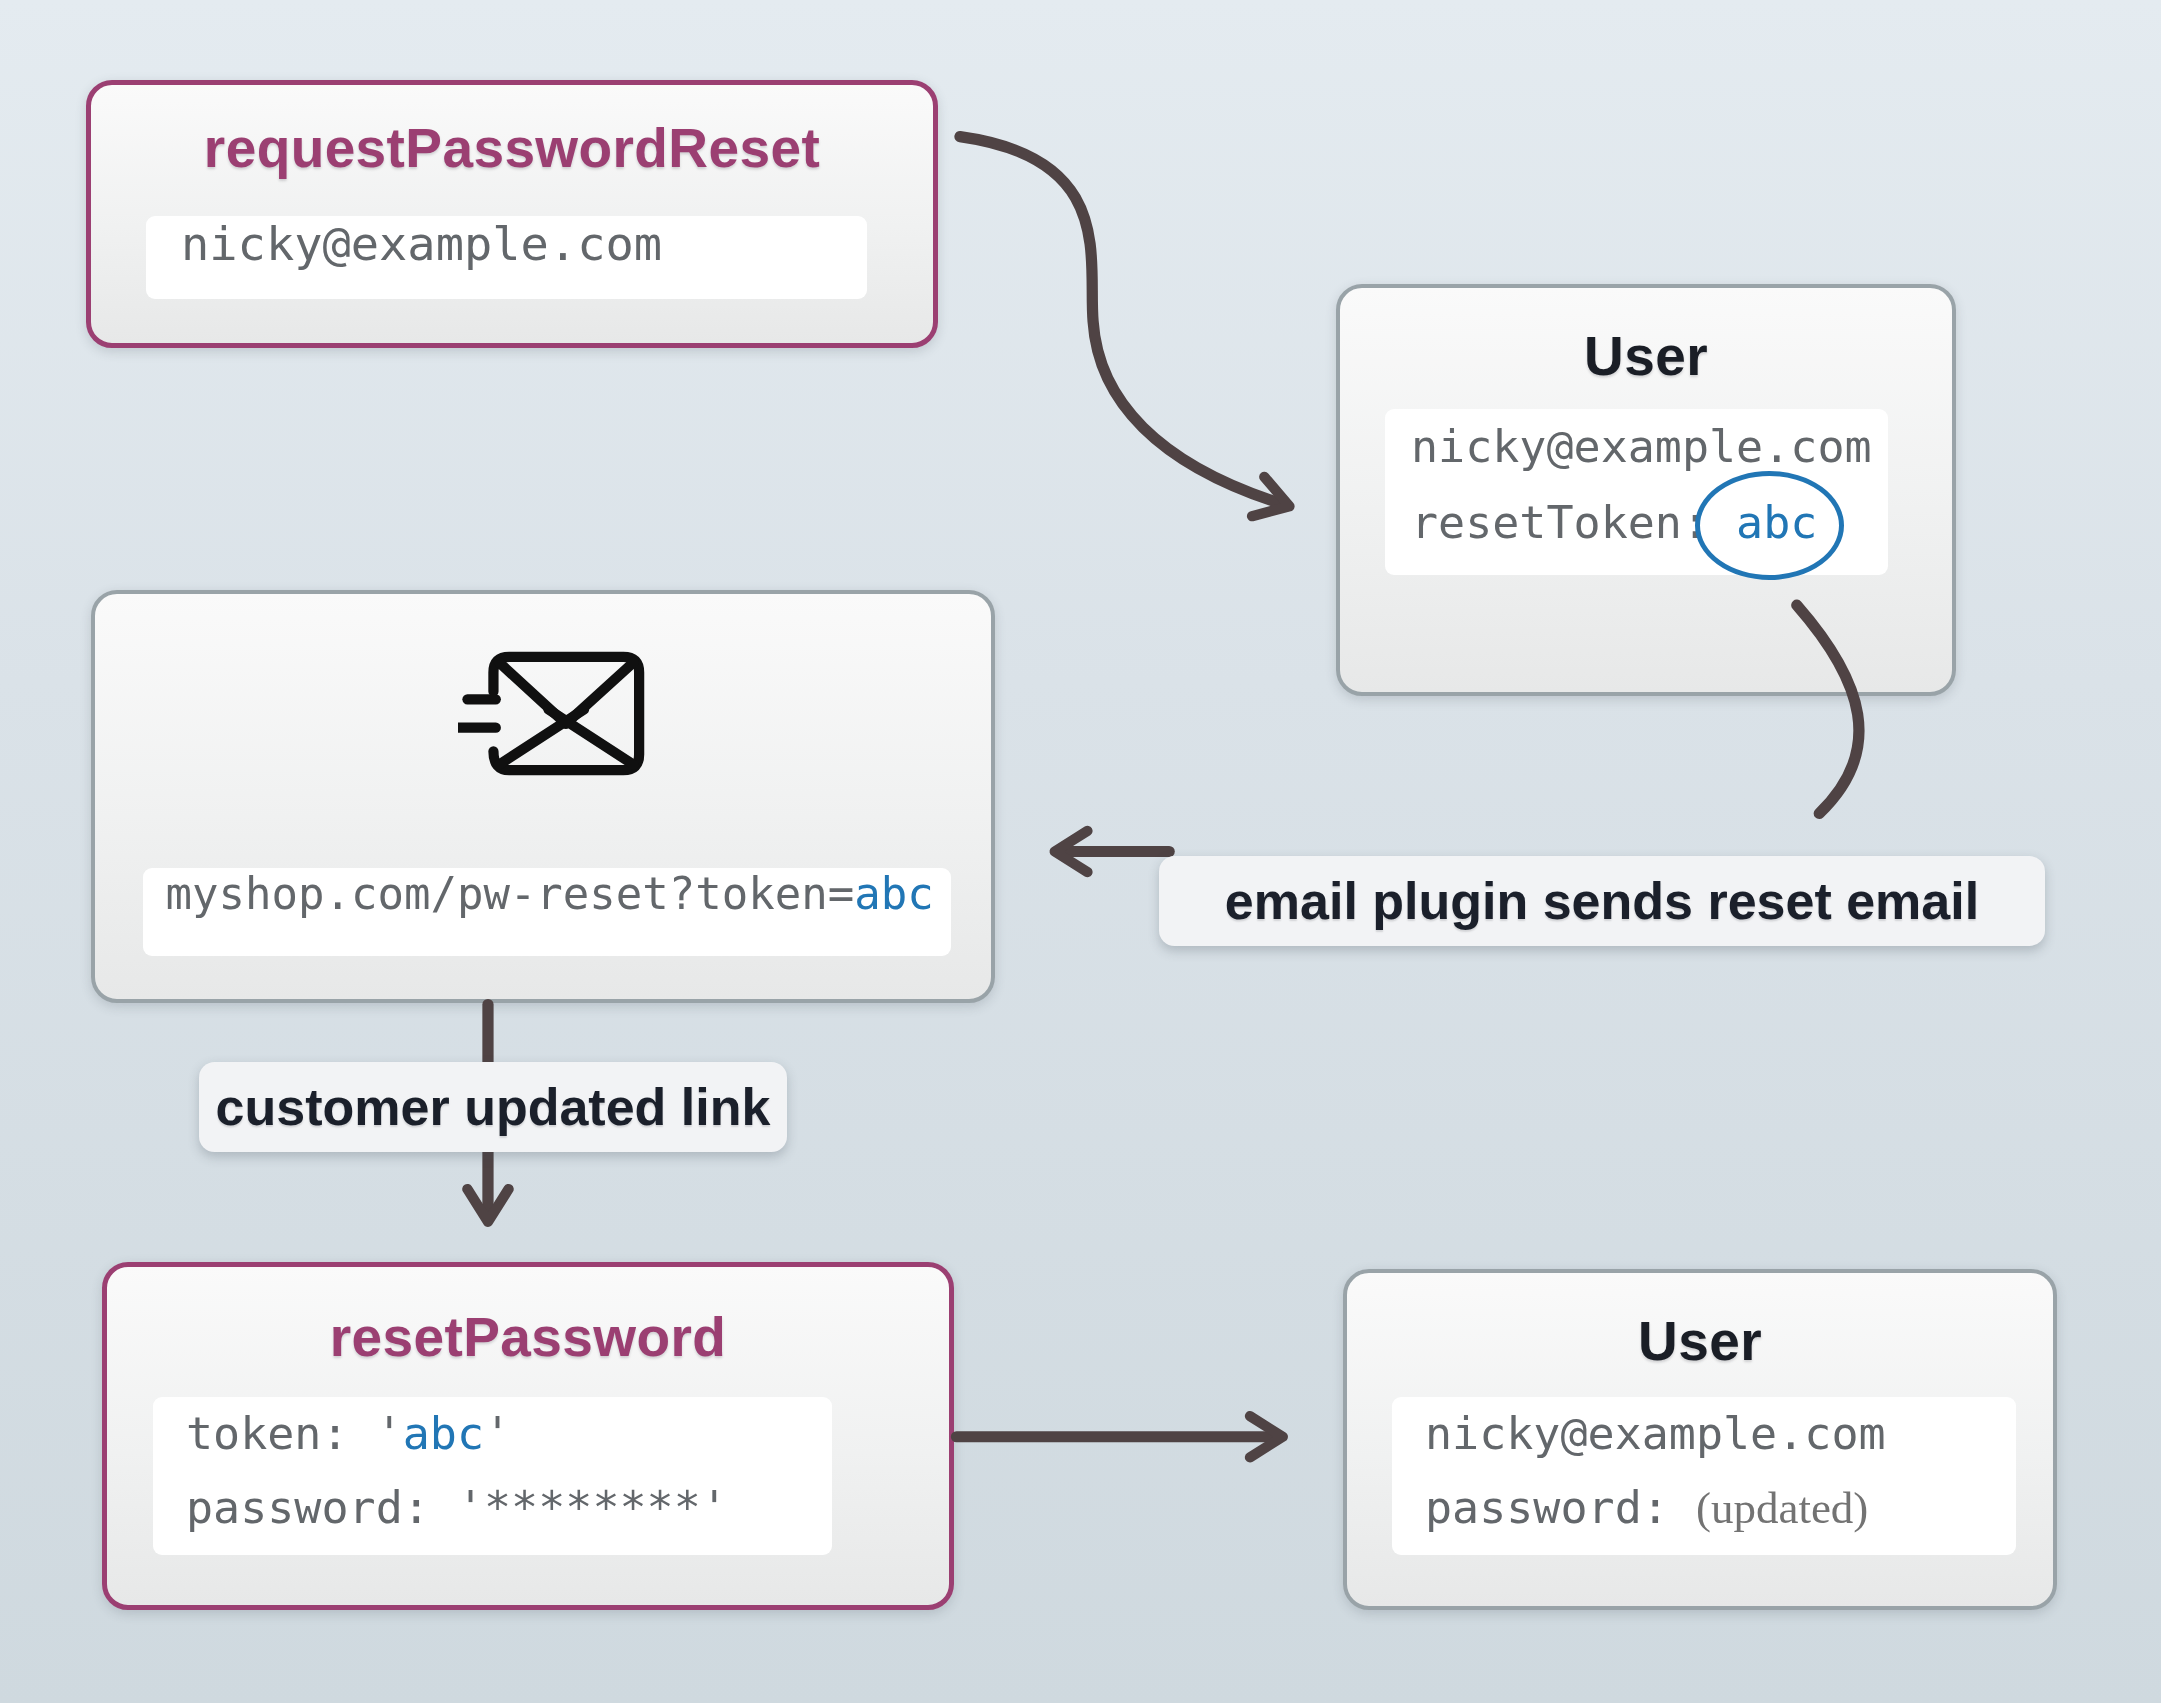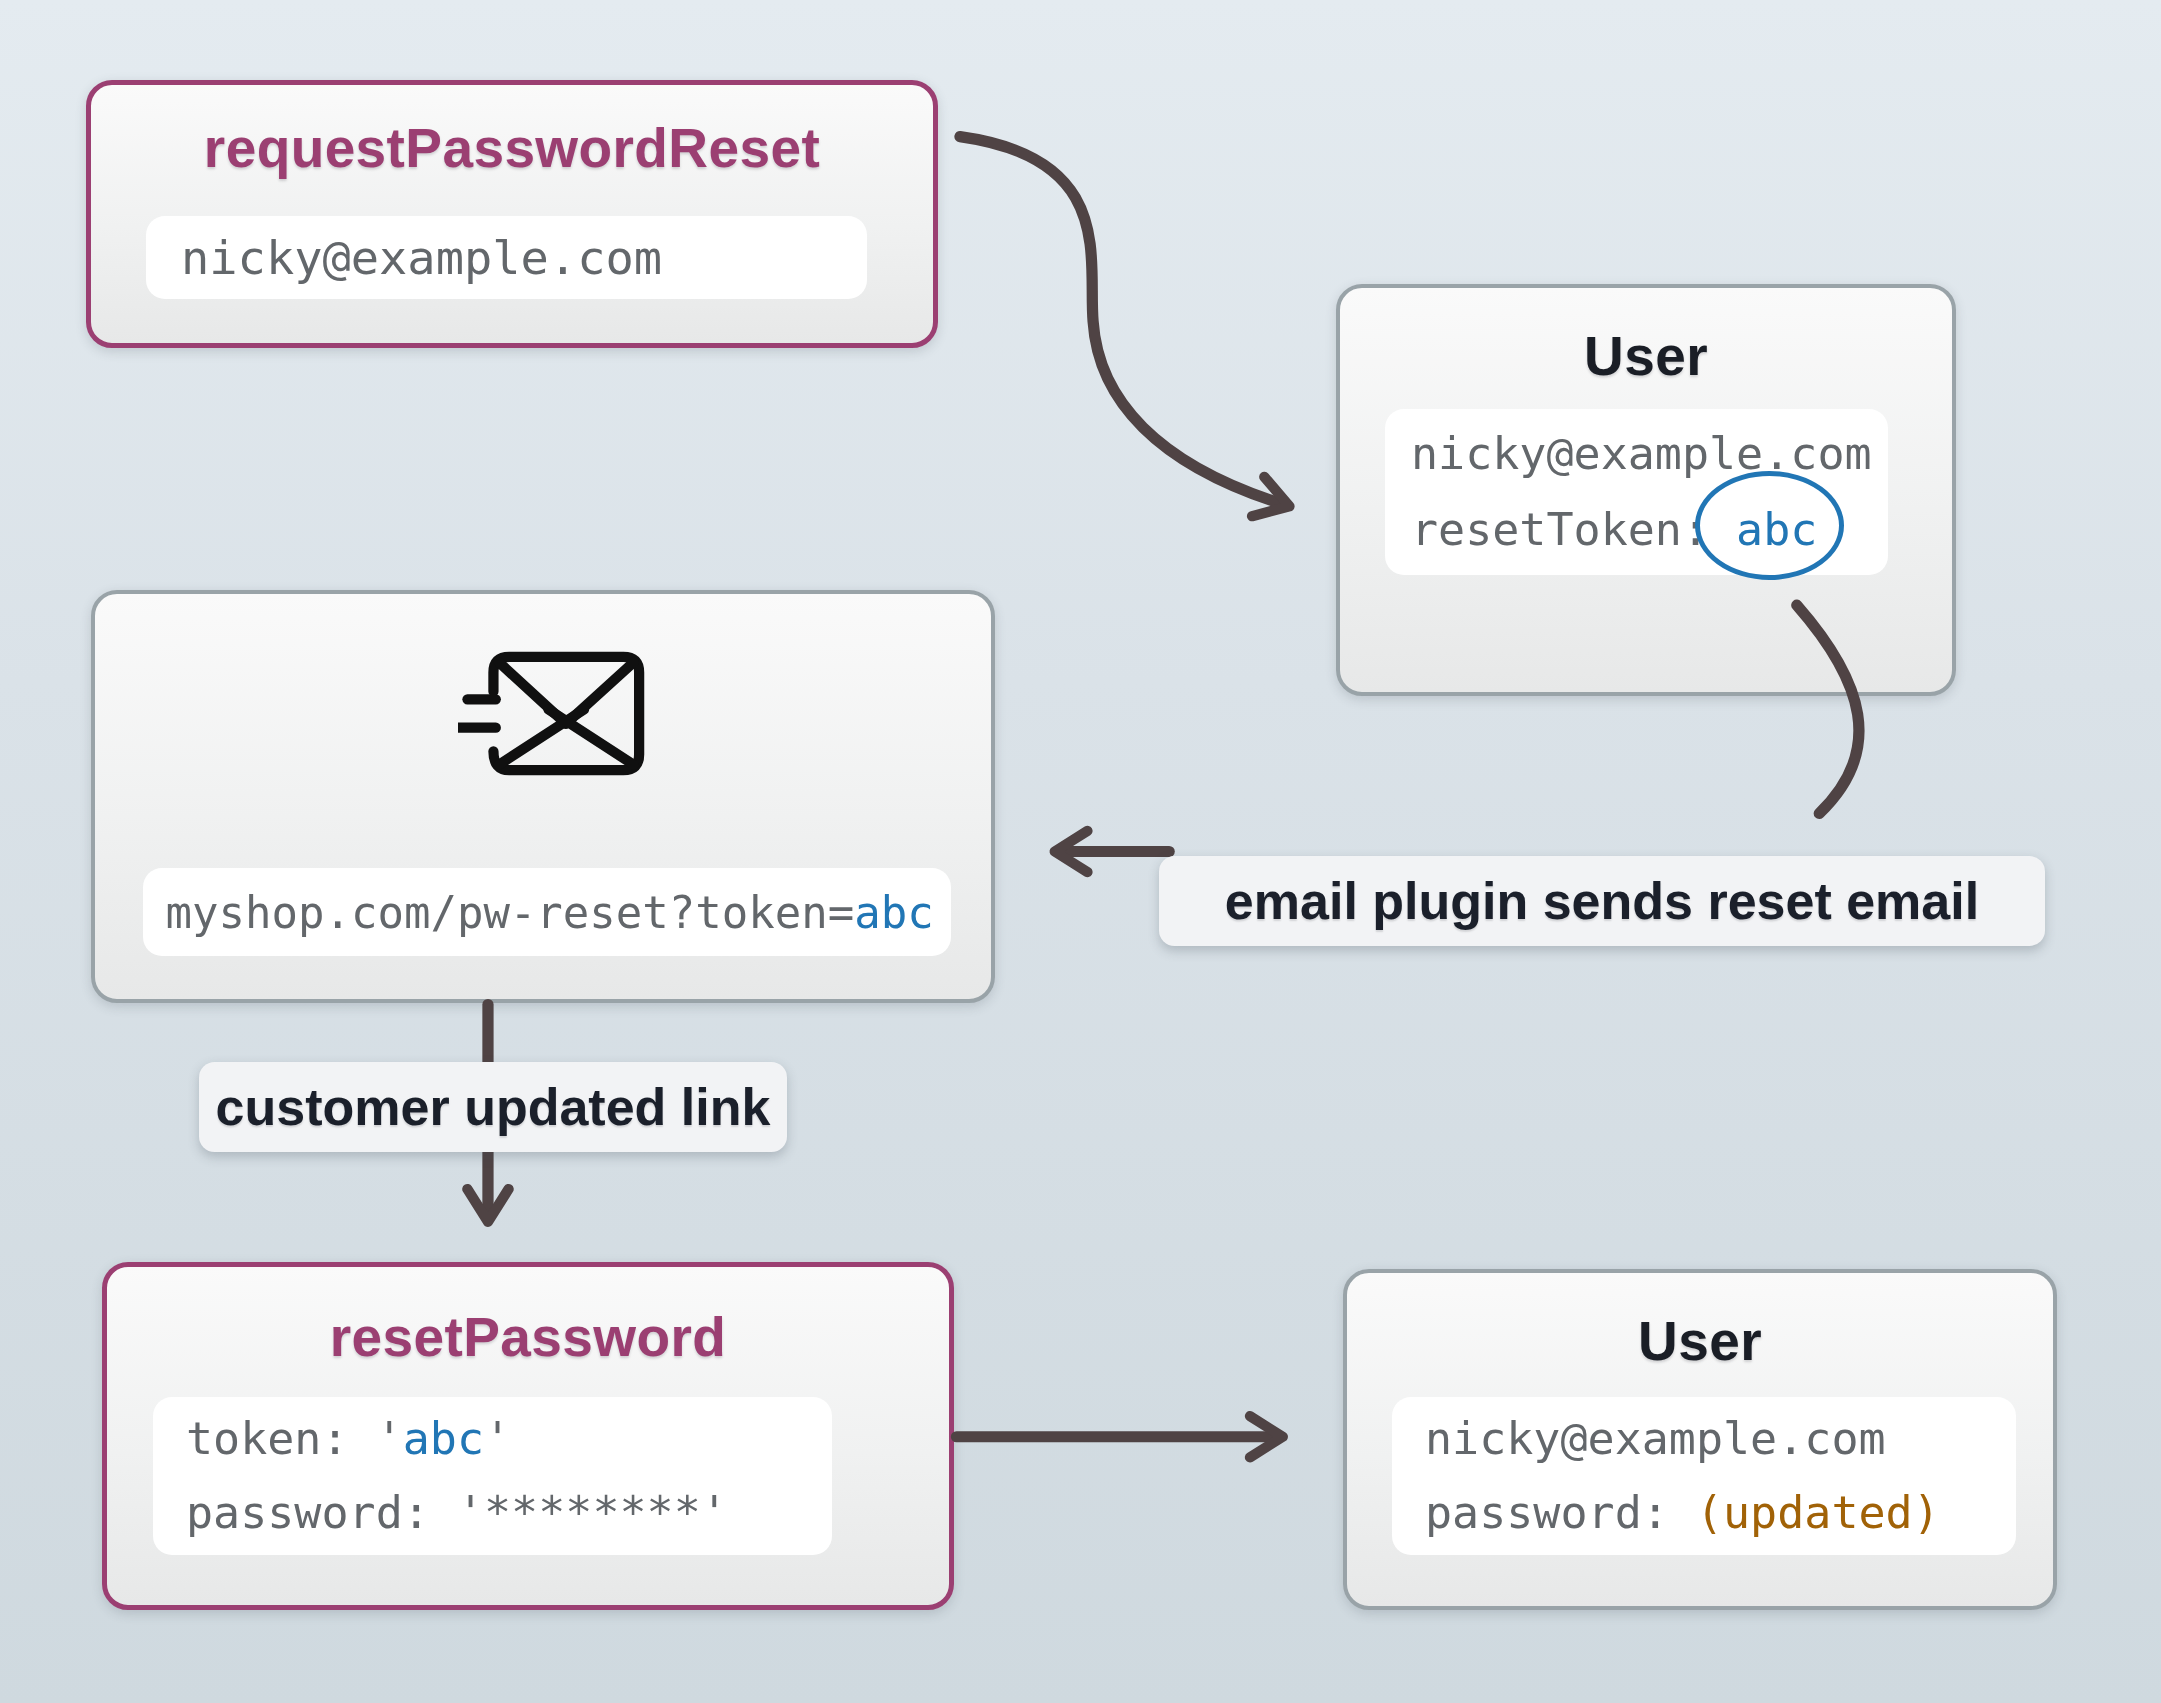--- a/index.html
+++ b/index.html
@@ -30,28 +30,28 @@
     letter-spacing: 0.4px;
     text-shadow: 0 1.7px 2.6px rgba(40,40,50,0.18);
   }
   .card-title.purple { color: #9b3f72; }
   .card-title.dark   { color: #1a1e26; }
 
   
   .field {
     position: absolute;
     background: #ffffff;
-    border-radius: 19px;
+    border-radius: 9px;
     color: #63676b;
     font-family: "DejaVu Sans Mono", "Liberation Mono", monospace;
-    display: flex; flex-direction: column; justify-content: center;
+    display: flex; flex-direction: column; 
   }
   .field .line { display: block; white-space: pre; }
   .tok   { color: #2176b5; }
-  .green { color: #a16207; }
+  .green { color: #737373; font-family: Liberation Serif, serif; }
 
   
   .label {
     position: absolute;
     background: #f2f3f5;
     border-radius: 15.6px;
     box-shadow: 0 4.3px 10.4px rgba(60, 72, 82, 0.25);
     color: #1b202b;
     font-weight: bold;
     font-size: 52px;

